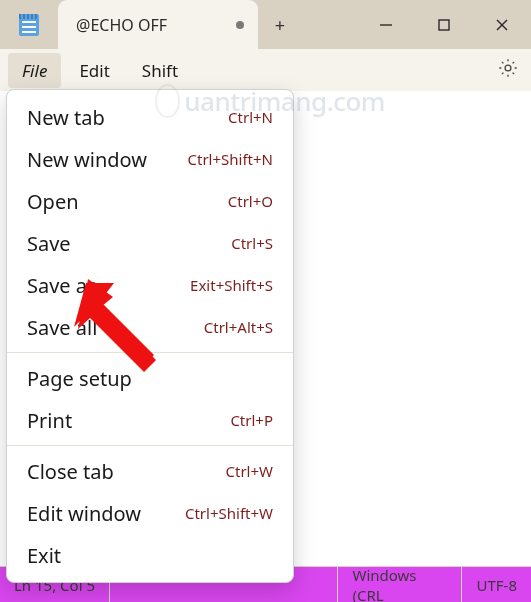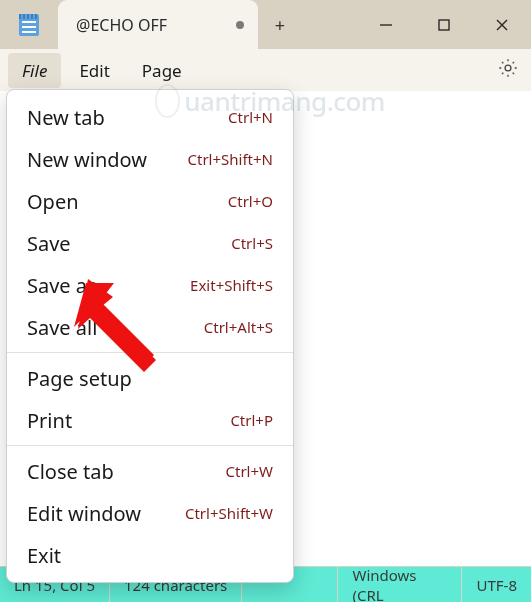--- a/index.html
+++ b/index.html
@@ -39,21 +39,21 @@
 
   
   .arrow-anno { position: absolute; top: 273px; left: 68px; width: 120px; height: 110px; z-index: 20; pointer-events: none; }
 
   
   .watermark { position: absolute; top: 81px; left: 155px; width: 230px; height: 40px; opacity: 0.13; z-index: 15; pointer-events: none; display: flex; align-items: center; gap: 4px; }
   .watermark .wm-icon { width: 34px; height: 34px; border: 2.5px solid #888; border-radius: 50%; position: relative; }
   .watermark .wm-text { font-size: 26px; color: #0c4a6e; font-weight: 500; letter-spacing: -0.5px; }
 
   
-  .statusbar { position: absolute; bottom: 0; left: 0; right: 0; height: 36px; background: #5eead4; border-top: 1px solid #d8d3c6; display: flex; align-items: center; font-size: 15px; color: #3a3a3a; }
+  .statusbar { position: absolute; bottom: 0; left: 0; right: 0; height: 36px; background: #d946ef; border-top: 1px solid #d8d3c6; display: flex; align-items: center; font-size: 15px; color: #3a3a3a; }
   .sb-cell { padding: 0 14px; height: 100%; display: flex; align-items: center; border-right: 1px solid #d8d3c6; }
   .sb-cell.center { justify-content: center; }
   .sb-spacer { flex: 1; border-right: 1px solid #d8d3c6; height: 100%; }
 </style>
 </head>
 <body>
 
 <div class="titlebar">
   <div class="app-icon-area">
     <div class="app-icon"></div>
@@ -81,21 +81,21 @@
           <line x1="2" y1="2" x2="12" y2="12"></line>
           <line x1="12" y1="2" x2="2" y2="12"></line>
         </svg>
     </div>
   </div>
 </div>
 
 <div class="menubar">
   <div class="menu-item active">File</div>
   <div class="menu-item">Edit</div>
-  <div class="menu-item">Page</div>
+  <div class="menu-item">Shift</div>
   <div class="menubar-spacer"></div>
   <div class="settings-btn">
     <svg viewBox="0 0 24 24">
       <circle cx="12" cy="12" r="3.2"></circle>
       <path d="M12 2.5v2.2M12 19.3v2.2M21.5 12h-2.2M4.7 12H2.5M18.6 5.4l-1.55 1.55M6.95 17.05 5.4 18.6M18.6 18.6l-1.55-1.55M6.95 6.95 5.4 5.4"></path>
     </svg>
   </div>
 </div>
 
 <div class="editor"></div>
@@ -154,17 +154,16 @@
   </div>
 </div>
 
 <svg class="arrow-anno" viewBox="0 0 120 110">
   <path d="M 12 8 L 40 8 L 26 26 L 80 80 L 70 90 L 16 36 L 0 52 Z" fill="#e11" transform="translate(6,2)"></path>
   <path d="M 20 6 L 45 24 L 34 33 L 88 87 L 76 99 L 22 45 L 10 56 Z" fill="#e11"></path>
 </svg>
 
 <div class="statusbar">
   <div class="sb-cell">Ln 15, Col 5</div>
-  <div class="sb-cell">124 characters</div>
   <div class="sb-spacer"></div>
   <div class="sb-cell" style="width:124px">Windows (CRL</div>
   <div class="sb-cell" style="border-right:none">UTF-8</div>
 </div>
 
 </body></html>

